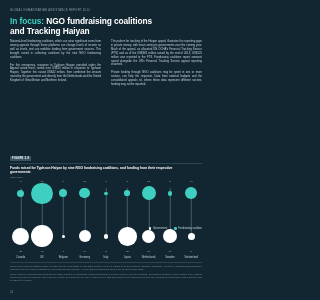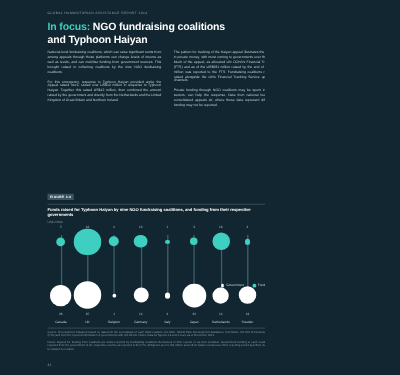--- a/index.html
+++ b/index.html
@@ -3,21 +3,21 @@
 <meta charset="utf-8">
 <style>
   html,body{margin:0;padding:0;}
   body{
     width:212px;height:300px;
     background:#112630;
     font-family:"Liberation Sans", sans-serif;
     color:#e8f2f2;
     overflow:hidden;
   }
-  .page{position:relative;width:212px;height:300px;box-sizing:border-box;margin-left:28px;}
+  .page{position:relative;width:212px;height:300px;box-sizing:border-box;}
 
   .kicker{
     position:absolute;left:10px;top:8.5px;
     font-size:2.6px;letter-spacing:.35px;
     color:#8fa3ad;text-transform:uppercase;
     white-space:nowrap;
   }
 
   .title{
     position:absolute;left:10px;top:16px;width:150px;
@@ -110,21 +110,21 @@
 </style>
 </head>
 <body>
 
 <div class="page">
 
   <div class="kicker">GLOBAL HUMANITARIAN ASSISTANCE REPORT 2014</div>
 
   <div class="title">
     <span class="accent">In focus:</span><span> NGO fundraising coalitions</span><br>
-    <span>and Typhoon Haiyan</span>
+    <span>and Tracking Haiyan</span>
   </div>
 
   <div class="cols">
     <div class="col">
       <p>National-level fundraising coalitions, which can raise significant sums from among appeals through those platforms can change levels of income as well as levels, and can mobilise funding from government sources. This brought raised in collecting coalitions by the nine NGO fundraising coalitions.</p>
       <p>For this emergency, response to Typhoon Haiyan provided under the Appeal raised more, raised over US$10 million in response to Typhoon Haiyan. Together this raised US$42 million, then combined the amount raised by the government and directly from the Netherlands and the United Kingdom of Great Britain and Northern Ireland.</p>
     </div>
     <div class="col">
       <p>The pattern for tracking of the Haiyan appeal illustrates the reporting gaps in private money, with most coming to governments over the coming year. Much of the appeal, as allocated UN OCHA's Financial Tracking Service (FTS) and as of the US$681 million raised by the end of 2013, US$125 million was reported to the FTS. Fundraising coalitions report amounts raised alongside the UN's Financial Tracking Service appeal reporting channels.</p>
       <p>Private funding through NGO coalitions may be spent in one or more sectors, can help the response. Data from national budgets and the consolidated appeals sit, where these data represent different sectors, funding may not be reported.</p>

